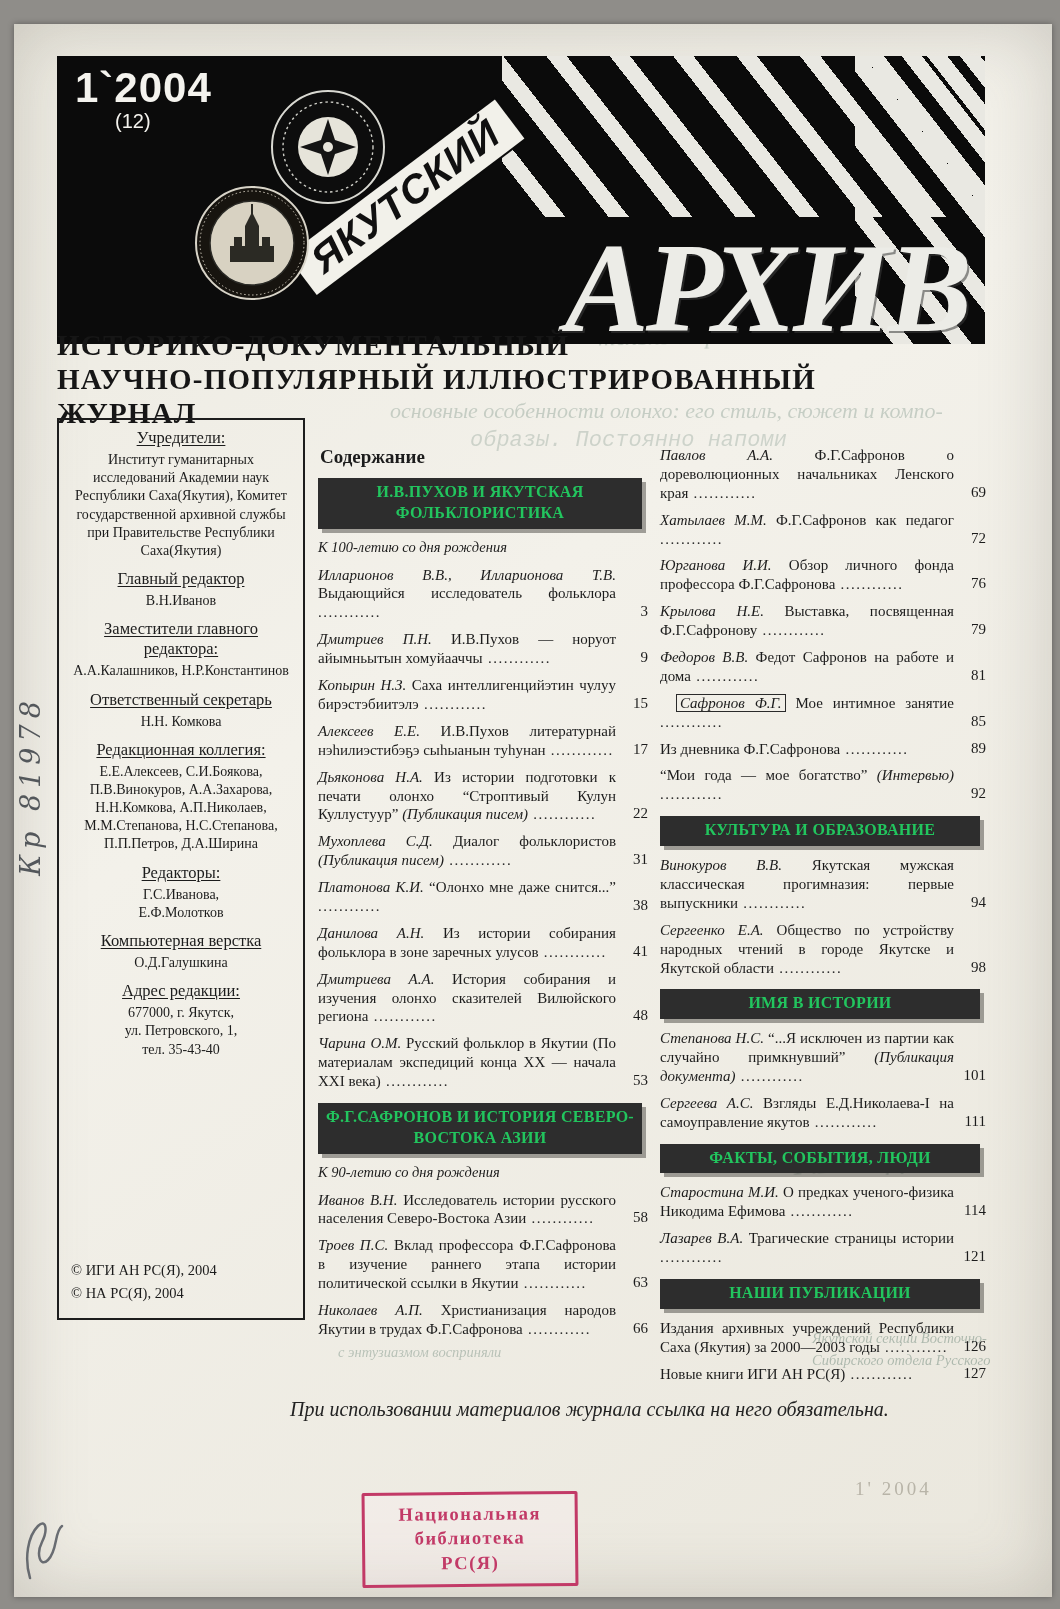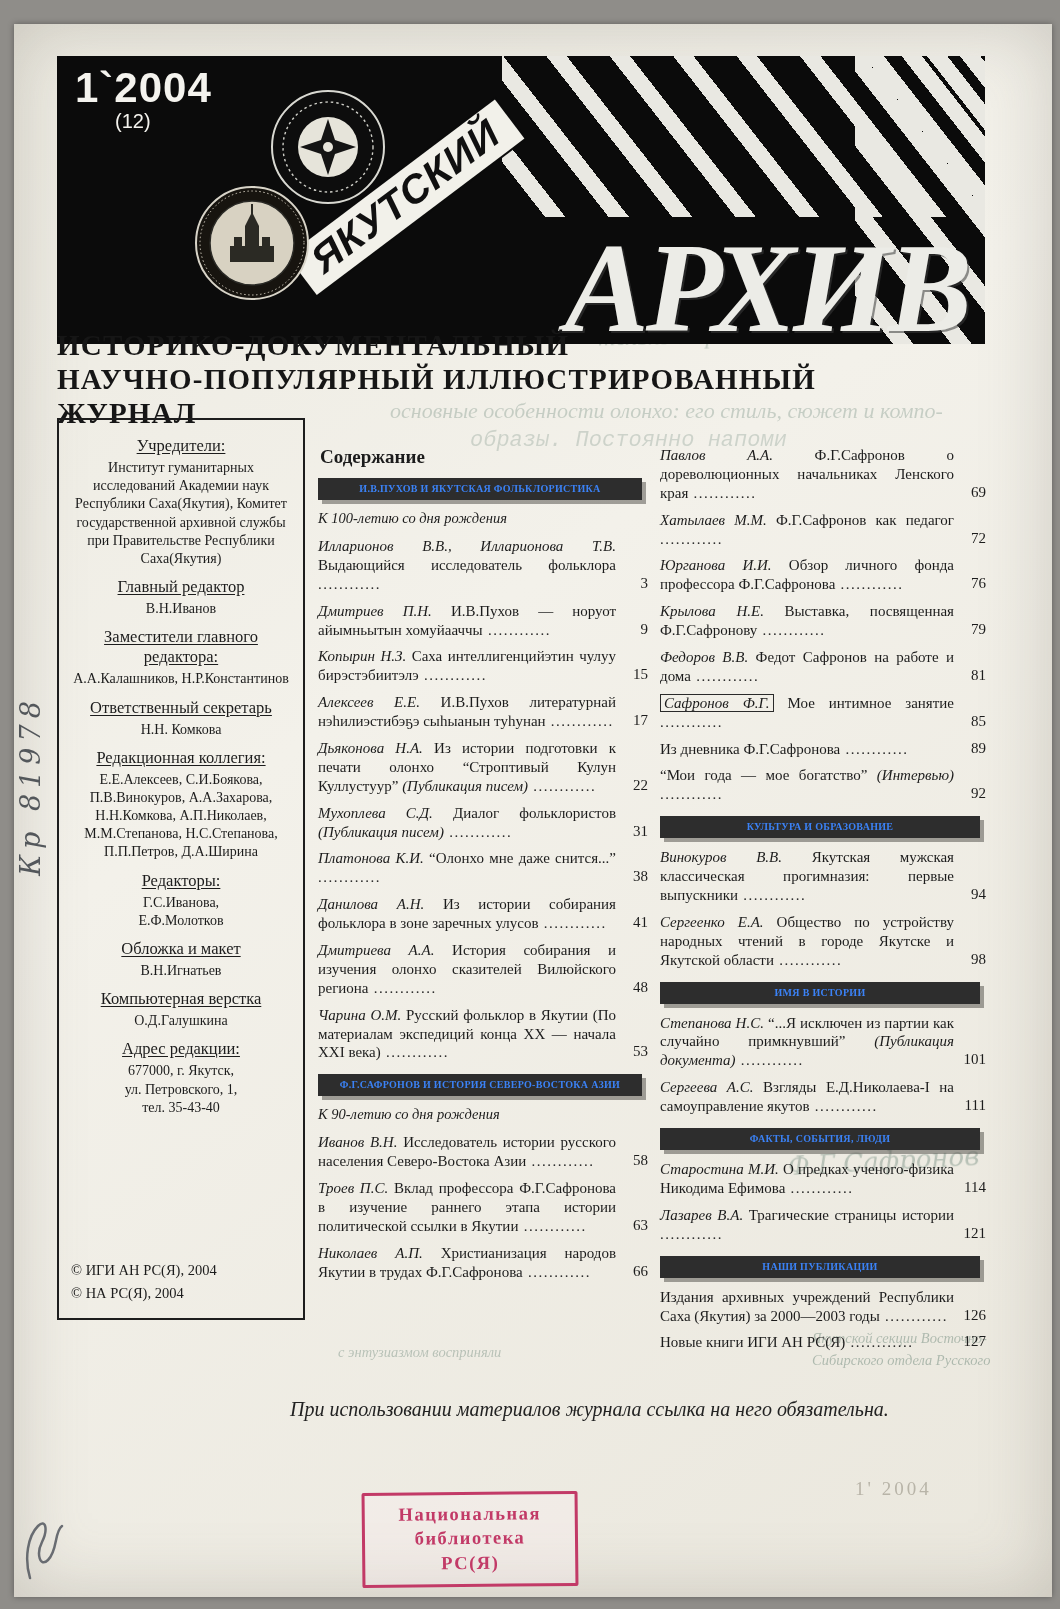--- a/index.html
+++ b/index.html
@@ -68,41 +68,41 @@
   .subtitle{position:absolute;left:57px;top:328px;width:900px;z-index:2;
     font-weight:bold;font-size:29px;line-height:34px;color:#161616;letter-spacing:1.2px;}
   
   .sidebox{
     position:absolute;left:57px;top:418px;width:248px;height:902px;z-index:2;
     border:2px solid #1d1d1d;box-sizing:border-box;
     padding:8px 12px 14px;display:flex;flex-direction:column;
     text-align:center;
   }
   .side-head{font-size:16.5px;margin:9px 0 3px;text-decoration:underline;text-underline-offset:2px;}
-  .side-sec:first-child .side-head{margin-top:8px;}
+  .side-sec:first-child .side-head{margin-top:0;}
   .side-body{font-size:14px;line-height:1.3;white-space:pre-line;}
   .side-copy{margin-top:auto;text-align:left;font-size:14.5px;line-height:1.55;}
   
   .col{position:absolute;top:446px;z-index:2;}
   .col1{left:318px;width:330px;}
   .col2{left:660px;width:326px;}
   .contents-title{font-size:19px;font-weight:bold;margin:0 0 10px 2px;}
   .toc-header{
-    background:#2d2d2d;color:#3b82f6;text-align:center;font-weight:bold;
-    font-size:10px;line-height:1.3;padding:4px 8px 5px;margin:12px 6px 10px 0;
+    background:#2d2d2d;color:#22c55e;text-align:center;font-weight:bold;
+    font-size:16px;line-height:1.3;padding:4px 8px 5px;margin:12px 6px 10px 0;
     box-shadow:4px 4px 0 rgba(90,88,82,.55);letter-spacing:.3px;
   }
   .toc-header:first-child{margin-top:2px;}
   .toc-sub{font-style:italic;font-size:14.5px;margin:6px 0 10px;}
   .toc-item{
     position:relative;font-size:15px;line-height:1.26;margin-bottom:8px;
     padding-right:32px;text-align:justify;
   }
   .toc-author{font-style:italic;}
-  .toc-author.boxed{border:1.5px solid #2a2a2a;padding:0 3px;}
+  .toc-author.boxed{border:1.5px solid #2a2a2a;padding:0 3px;margin-left:16px;}
   .toc-note{font-style:italic;}
   .toc-dots::after{content:" ............";letter-spacing:1.5px;color:#2a2a2a;}
   .toc-page{position:absolute;right:0;bottom:1px;}
   
   .footer-notice{
     position:absolute;left:290px;top:1398px;width:700px;z-index:2;
     text-align:left;font-style:italic;font-size:20px;color:#222;
   }
   .issue-mark{
     position:absolute;left:855px;top:1478px;z-index:2;
@@ -195,24 +195,20 @@
         <div class="side-sec">
           <div class="side-head">Редакционная коллегия:</div>
           <div class="side-body">Е.Е.Алексеев, С.И.Боякова, П.В.Винокуров, А.А.Захарова, Н.Н.Комкова, А.П.Николаев, М.М.Степанова, Н.С.Степанова, П.П.Петров, Д.А.Ширина</div>
         </div>
         <div class="side-sec">
           <div class="side-head">Редакторы:</div>
           <div class="side-body">Г.С.Иванова,
 Е.Ф.Молотков</div>
         </div>
         <div class="side-sec">
-          <div class="side-head">Обложка и макет</div>
-          <div class="side-body">В.Н.Игнатьев</div>
-        </div>
-        <div class="side-sec">
           <div class="side-head">Компьютерная верстка</div>
           <div class="side-body">О.Д.Галушкина</div>
         </div>
         <div class="side-sec">
           <div class="side-head">Адрес редакции:</div>
           <div class="side-body">677000, г. Якутск,
 ул. Петровского, 1,
 тел. 35-43-40</div>
         </div>
       </div>

